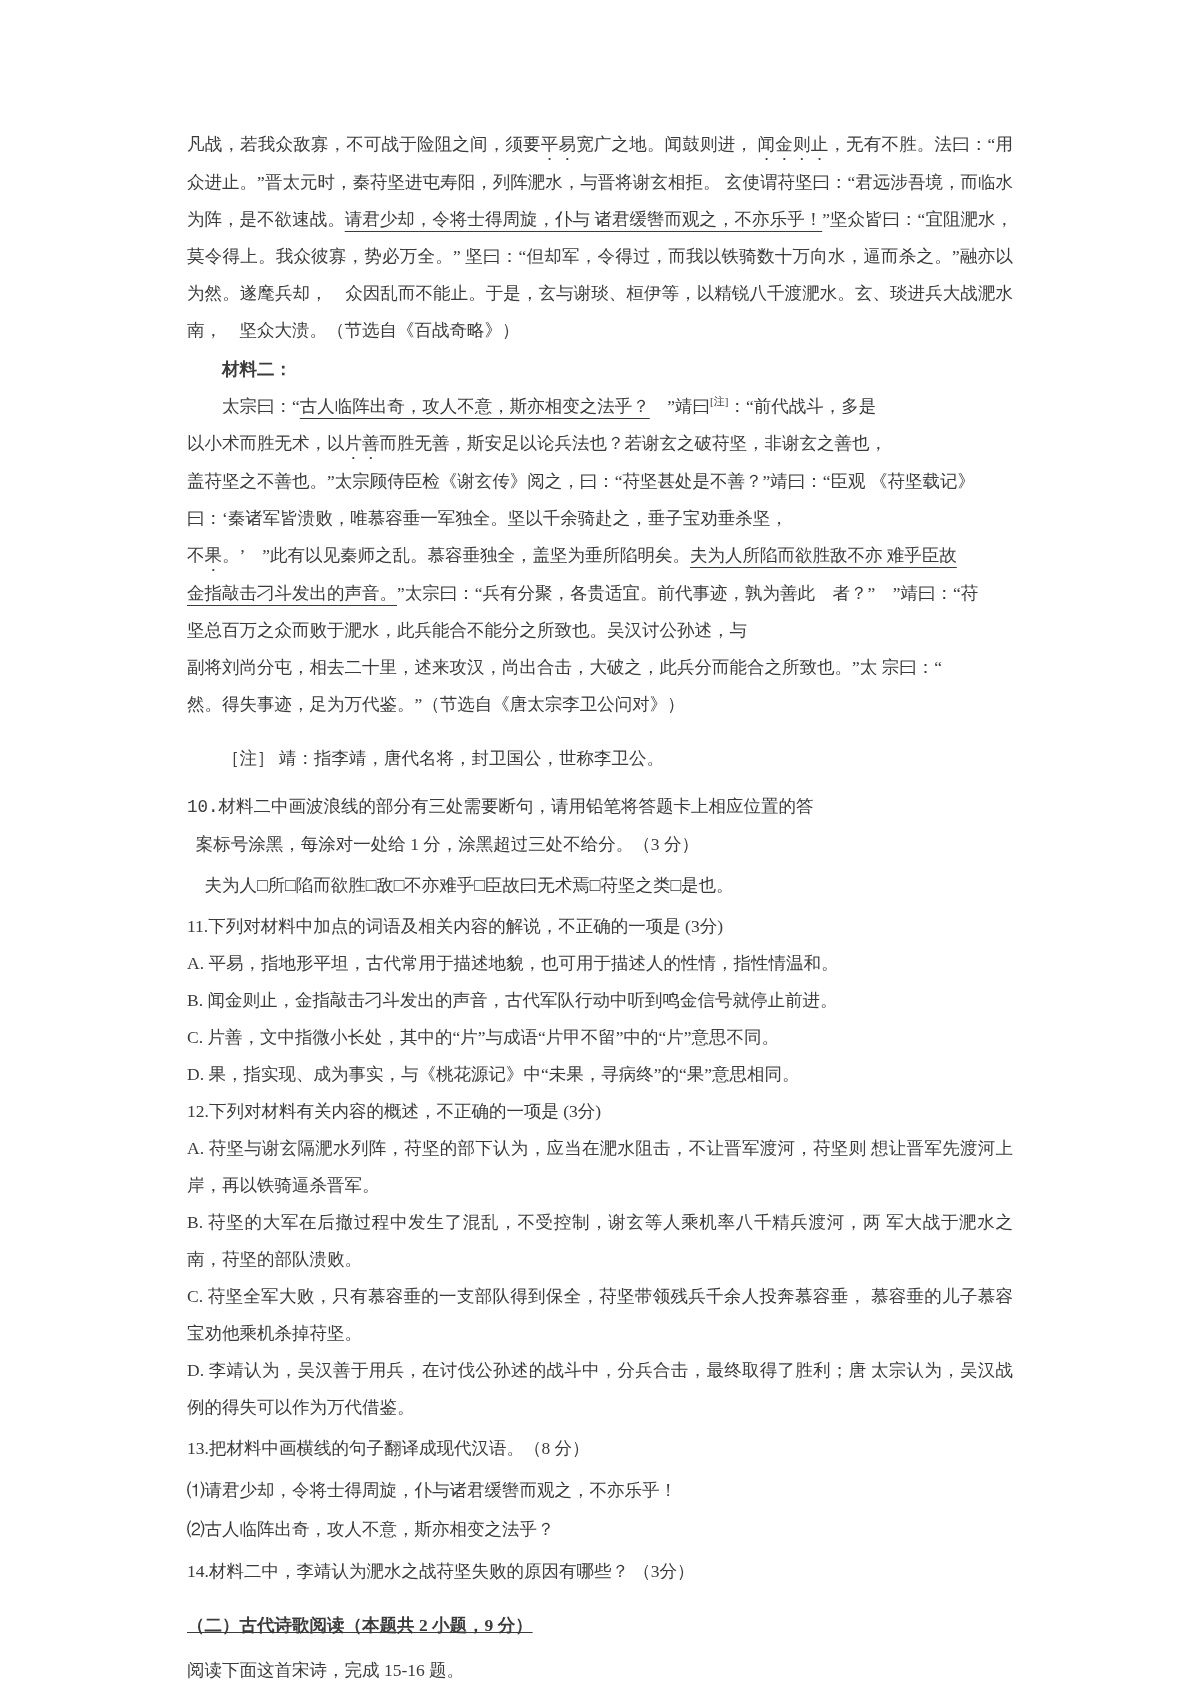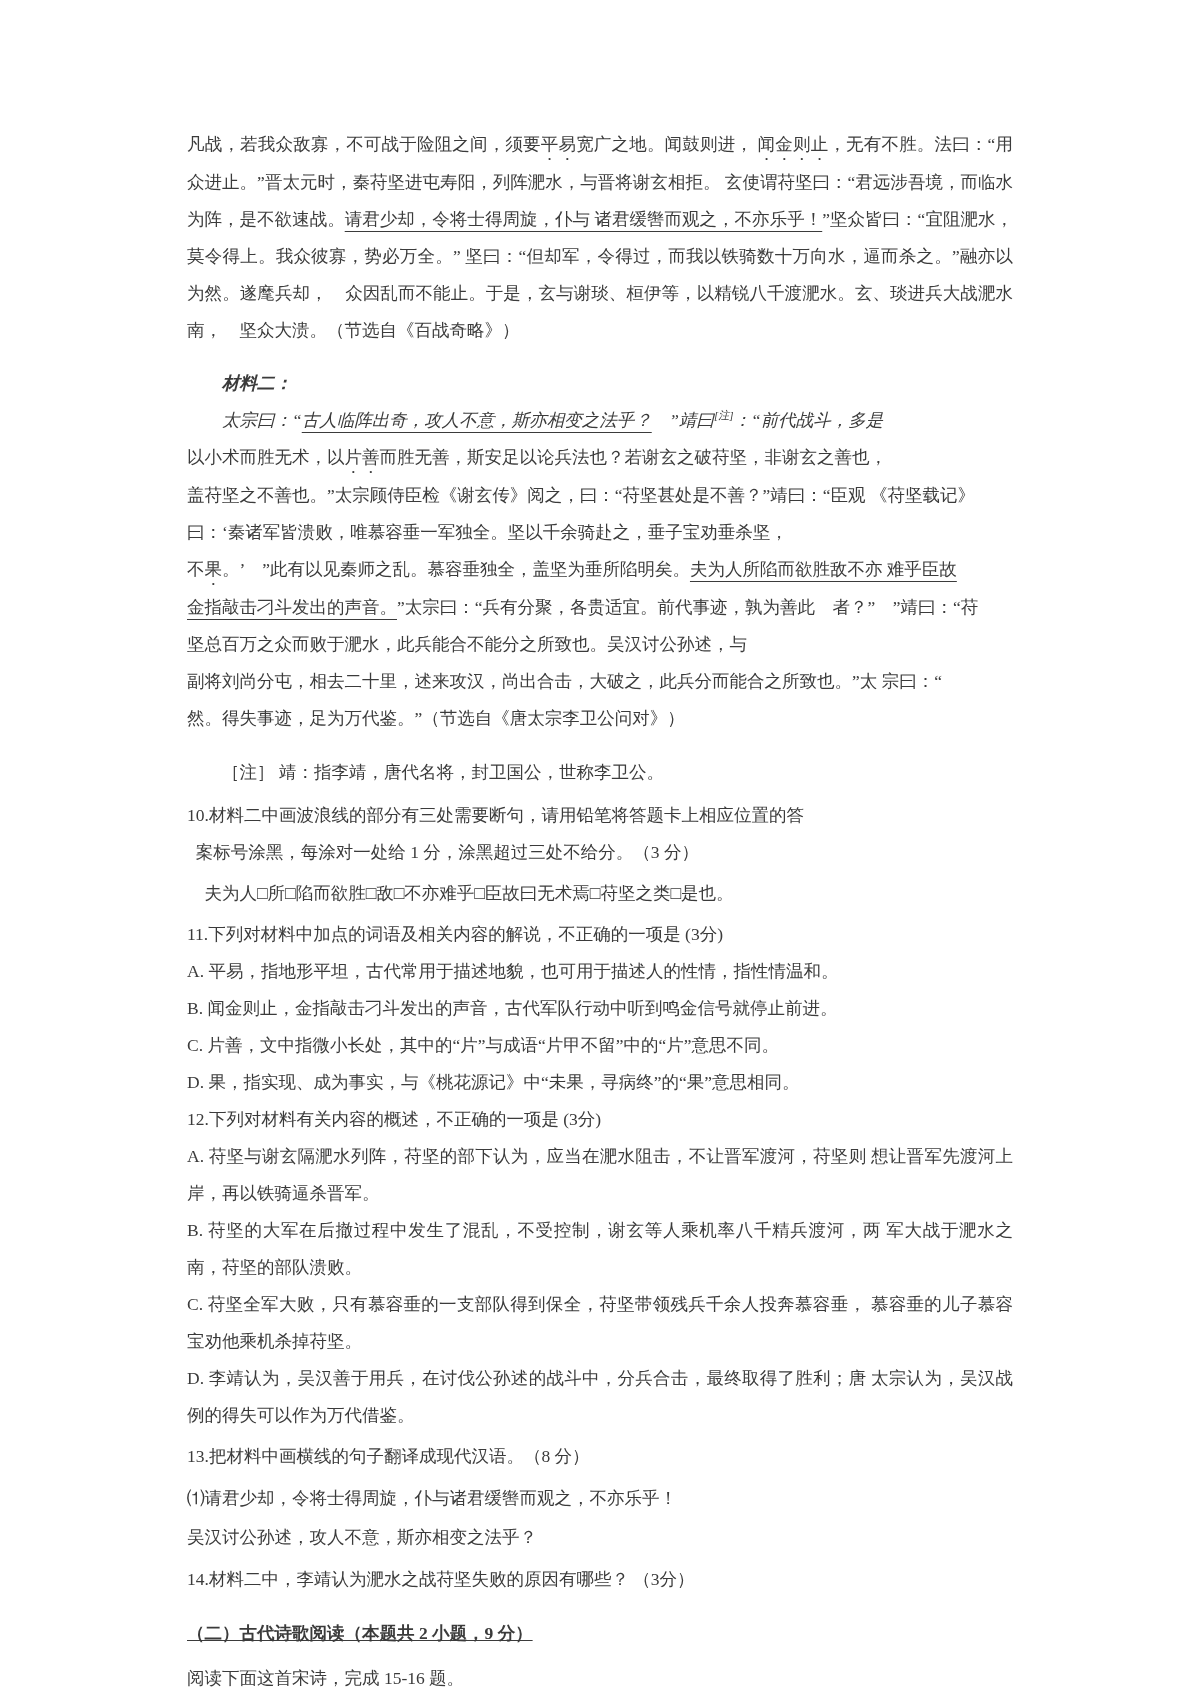--- a/index.html
+++ b/index.html
@@ -47,44 +47,44 @@
     font-size: 11px;
     line-height: 0;
   }
 </style>
 </head>
 <body style="background: rgb(255, 255, 255);">
 
 <div class="page">
   <div class="content" style="color: rgb(59, 59, 59);">
       <p class="para"><span>凡战，若我众敌寡，不可战于险阻之间，须要</span><span class="dots">平易</span><span>宽广之地。闻鼓则进， </span><span class="dots">闻金则止</span><span>，无有不胜。法曰：“用众进止。”晋太元时，秦苻坚进屯寿阳，列阵淝水，与晋将谢玄相拒。 玄使谓苻坚曰：“君远涉吾境，而临水为阵，是不欲速战。</span><span class="underline">请君少却，令将士得周旋，仆与 诸君缓辔而观之，不亦乐乎！</span><span>”坚众皆曰：“宜阻淝水，莫令得上。我众彼寡，势必万全。” 坚曰：“但却军，令得过，而我以铁骑数十万向水，逼而杀之。”融亦以为然。遂麾兵却，　众因乱而不能止。于是，玄与谢琰、桓伊等，以精锐八千渡淝水。玄、琰进兵大战淝水南，　坚众大溃。（节选自《百战奇略》）</span></p>
-      <p class="para bold" style="text-indent: 2em; margin-top: 16px; font-style: italic;"><span>材料二：</span></p>
-      <p class="para" style="text-indent: 2em; font-style: italic;"><span>太宗曰：“</span><span class="underline">古人临阵出奇，攻人不意，斯亦相变之法乎？</span><span>　”靖曰</span><sup class="sup">[注]</sup><span>：“前代战斗，多是</span></p>
+      <p class="para bold" style="text-indent: 2em; margin-top: 2px;"><span>材料二：</span></p>
+      <p class="para" style="text-indent: 2em;"><span>太宗曰：“</span><span class="underline">古人临阵出奇，攻人不意，斯亦相变之法乎？</span><span>　”靖曰</span><sup class="sup">[注]</sup><span>：“前代战斗，多是</span></p>
       <p class="para"><span>以小术而胜无术，以</span><span class="dots">片善</span><span>而胜无善，斯安足以论兵法也？若谢玄之破苻坚，非谢玄之善也，</span></p>
       <p class="para"><span>盖苻坚之不善也。”太宗顾侍臣检《谢玄传》阅之，曰：“苻坚甚处是不善？”靖曰：“臣观 《苻坚载记》</span></p>
       <p class="para"><span>曰：‘秦诸军皆溃败，唯慕容垂一军独全。坚以千余骑赴之，垂子宝劝垂杀坚，</span></p>
       <p class="para"><span>不</span><span class="dots">果</span><span>。’　”此有以见秦师之乱。慕容垂独全，盖坚为垂所陷明矣。</span><span class="underline">夫为人所陷而欲胜敌不亦 难乎臣故</span></p>
       <p class="para"><span class="underline">金指敲击刁斗发出的声音。</span><span>”太宗曰：“兵有分聚，各贵适宜。前代事迹，孰为善此　者？”　”靖曰：“苻</span></p>
       <p class="para"><span>坚总百万之众而败于淝水，此兵能合不能分之所致也。吴汉讨公孙述，与</span></p>
       <p class="para"><span>副将刘尚分屯，相去二十里，述来攻汉，尚出合击，大破之，此兵分而能合之所致也。”太 宗曰：“</span></p>
       <p class="para"><span>然。得失事迹，足为万代鉴。”（节选自《唐太宗李卫公问对》）</span></p>
       <p class="para" style="text-indent: 2em; margin-top: 17px;"><span>［注］ 靖：指李靖，唐代名将，封卫国公，世称李卫公。</span></p>
-      <p class="para" style="margin-top: 6px;"><span>10.材料二中画波浪线的部分有三处需要断句，请用铅笔将答题卡上相应位置的答</span></p>
+      <p class="para" style="margin-top: 12px; font-family: Liberation Mono, monospace;"><span>10.材料二中画波浪线的部分有三处需要断句，请用铅笔将答题卡上相应位置的答</span></p>
       <p class="para" style="text-indent: 0.5em;"><span>案标号涂黑，每涂对一处给 1 分，涂黑超过三处不给分。（3 分）</span></p>
       <p class="para" style="text-indent: 1em; margin-top: 4px;"><span>夫为人□所□陷而欲胜□敌□不亦难乎□臣故曰无术焉□苻坚之类□是也。</span></p>
       <p class="para" style="margin-top: 4px;"><span>11.下列对材料中加点的词语及相关内容的解说，不正确的一项是 (3分)</span></p>
       <p class="para"><span>A. 平易，指地形平坦，古代常用于描述地貌，也可用于描述人的性情，指性情温和。</span></p>
       <p class="para"><span>B. 闻金则止，金指敲击刁斗发出的声音，古代军队行动中听到鸣金信号就停止前进。</span></p>
       <p class="para"><span>C. 片善，文中指微小长处，其中的“片”与成语“片甲不留”中的“片”意思不同。</span></p>
       <p class="para"><span>D. 果，指实现、成为事实，与《桃花源记》中“未果，寻病终”的“果”意思相同。</span></p>
       <p class="para"><span>12.下列对材料有关内容的概述，不正确的一项是 (3分)</span></p>
       <p class="para"><span>A. 苻坚与谢玄隔淝水列阵，苻坚的部下认为，应当在淝水阻击，不让晋军渡河，苻坚则 想让晋军先渡河上岸，再以铁骑逼杀晋军。</span></p>
       <p class="para"><span>B. 苻坚的大军在后撤过程中发生了混乱，不受控制，谢玄等人乘机率八千精兵渡河，两 军大战于淝水之南，苻坚的部队溃败。</span></p>
       <p class="para"><span>C. 苻坚全军大败，只有慕容垂的一支部队得到保全，苻坚带领残兵千余人投奔慕容垂， 慕容垂的儿子慕容宝劝他乘机杀掉苻坚。</span></p>
       <p class="para"><span>D. 李靖认为，吴汉善于用兵，在讨伐公孙述的战斗中，分兵合击，最终取得了胜利；唐 太宗认为，吴汉战例的得失可以作为万代借鉴。</span></p>
       <p class="para" style="margin-top: 4px;"><span>13.把材料中画横线的句子翻译成现代汉语。（8 分）</span></p>
       <p class="para" style="margin-top: 5px;"><span>⑴请君少却，令将士得周旋，仆与诸君缓辔而观之，不亦乐乎！</span></p>
-      <p class="para" style="margin-top: 2px;"><span>吴汉讨公孙述，攻人不意，斯亦相变之法乎？</span></p>
+      <p class="para" style="margin-top: 2px;"><span>⑵古人临阵出奇，攻人不意，斯亦相变之法乎？</span></p>
       <p class="para" style="margin-top: 5px;"><span>14.材料二中，李靖认为淝水之战苻坚失败的原因有哪些？ （3分）</span></p>
       <p class="para bold" style="margin-top: 17px; text-decoration: underline;"><span>（二）古代诗歌阅读（本题共 2 小题，9 分）</span></p>
       <p class="para" style="margin-top: 8px;"><span>阅读下面这首宋诗，完成 15-16 题。</span></p>
     </div>
 </div>
 
 </body></html>

